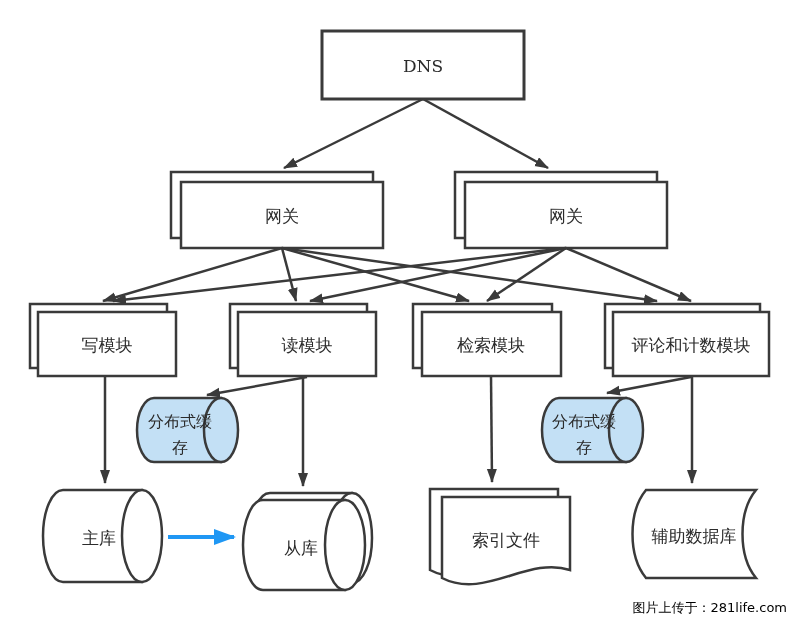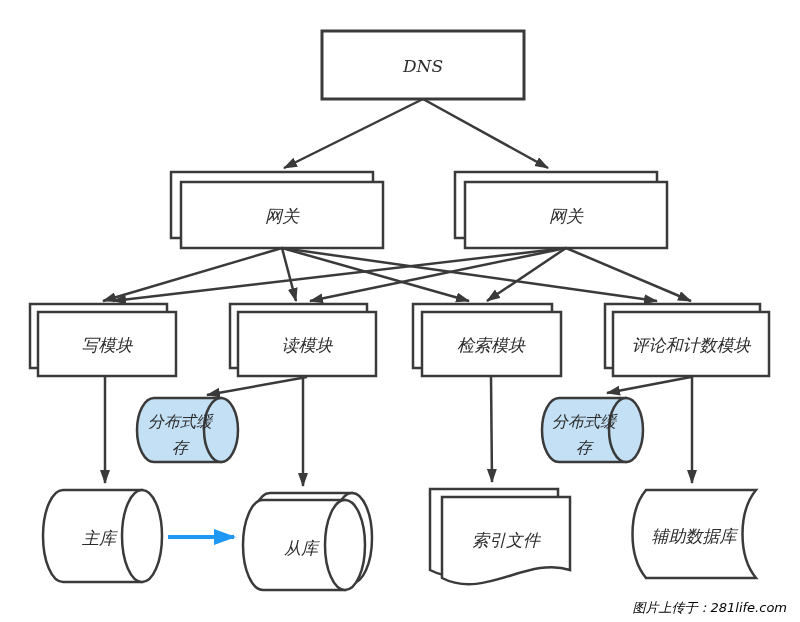--- a/index.html
+++ b/index.html
@@ -1,21 +1,20 @@
 <!DOCTYPE html>
 <html><head>
 <meta charset="utf-8">
 <style>
   html, body { margin: 0; padding: 0; background: #ffffff; }
   .canvas {
     width: 800px; height: 622px;
     background: #ffffff;
     position: relative;
     font-family: "DejaVu Serif", serif;
-    font-style: italic;
   }
   svg { display: block; }
   .node-box { fill: #ffffff; stroke: #3a3a3a; stroke-width: 2.5; }
   .dns-box  { fill: #ffffff; stroke: #3a3a3a; stroke-width: 3; }
   .cyl      { fill: #ffffff; stroke: #3a3a3a; stroke-width: 2.5; }
   .cache-cyl{ stroke: #3a3a3a; stroke-width: 2.5; }
   .doc      { fill: #ffffff; stroke: #3a3a3a; stroke-width: 2.5; }
   .edge     { stroke: #3a3a3a; stroke-width: 2.5; fill: none; }
   .edge-blue{ stroke-width: 4; fill: none; }
   text {

